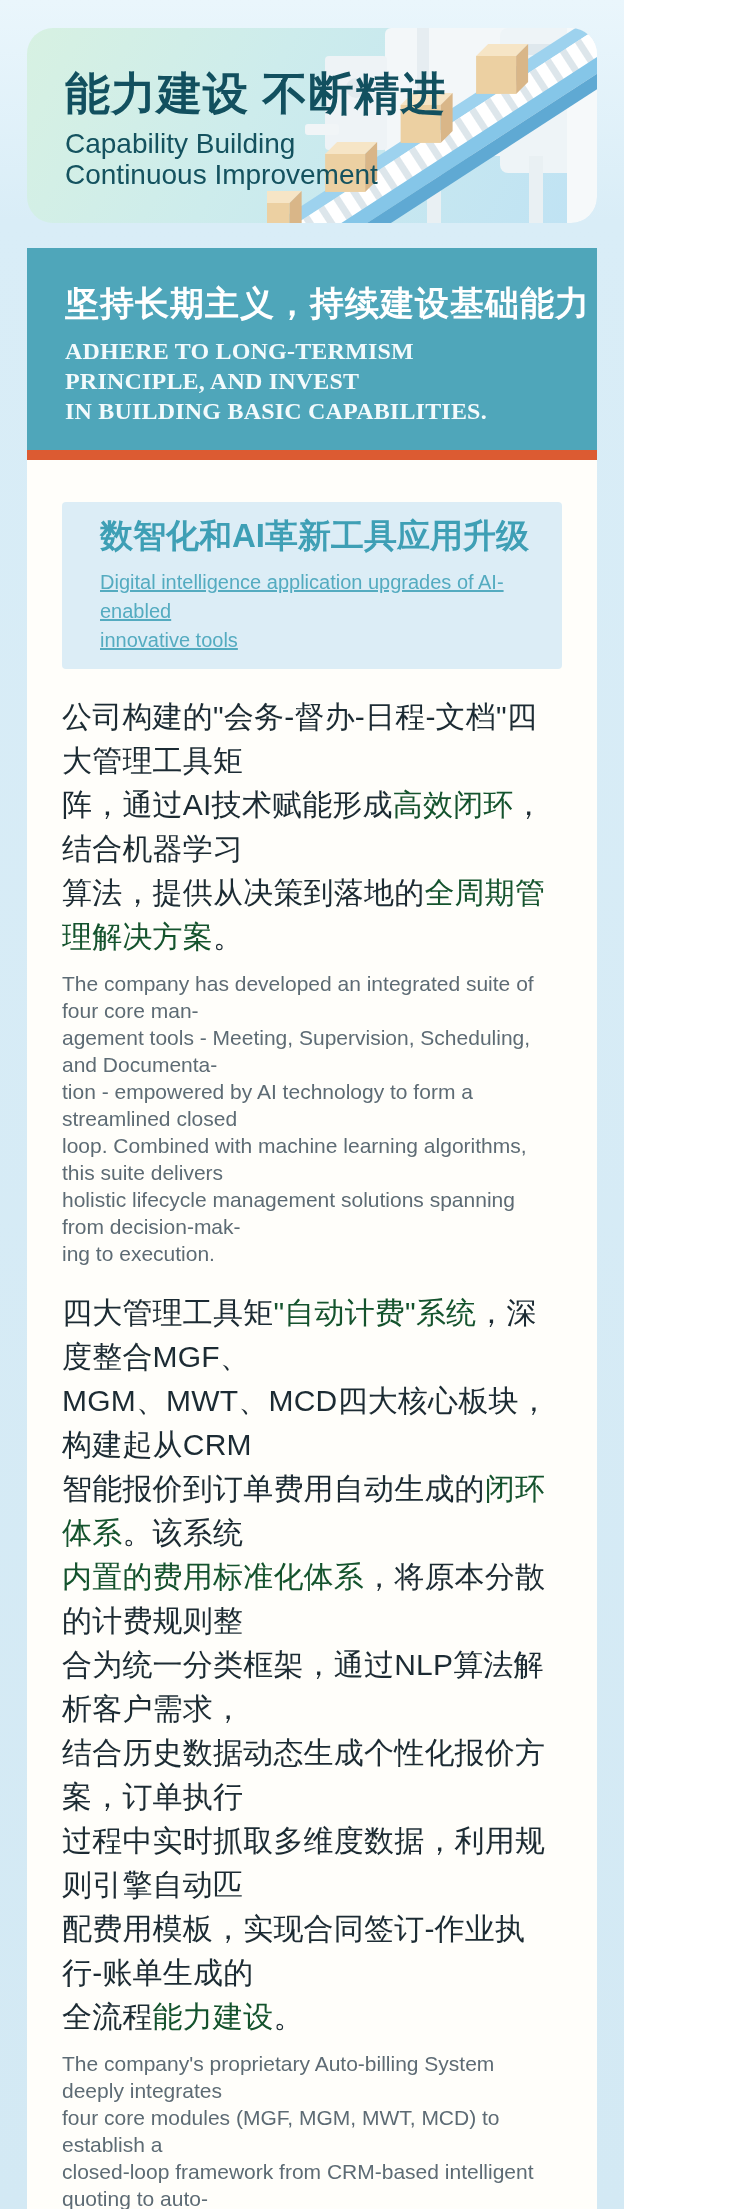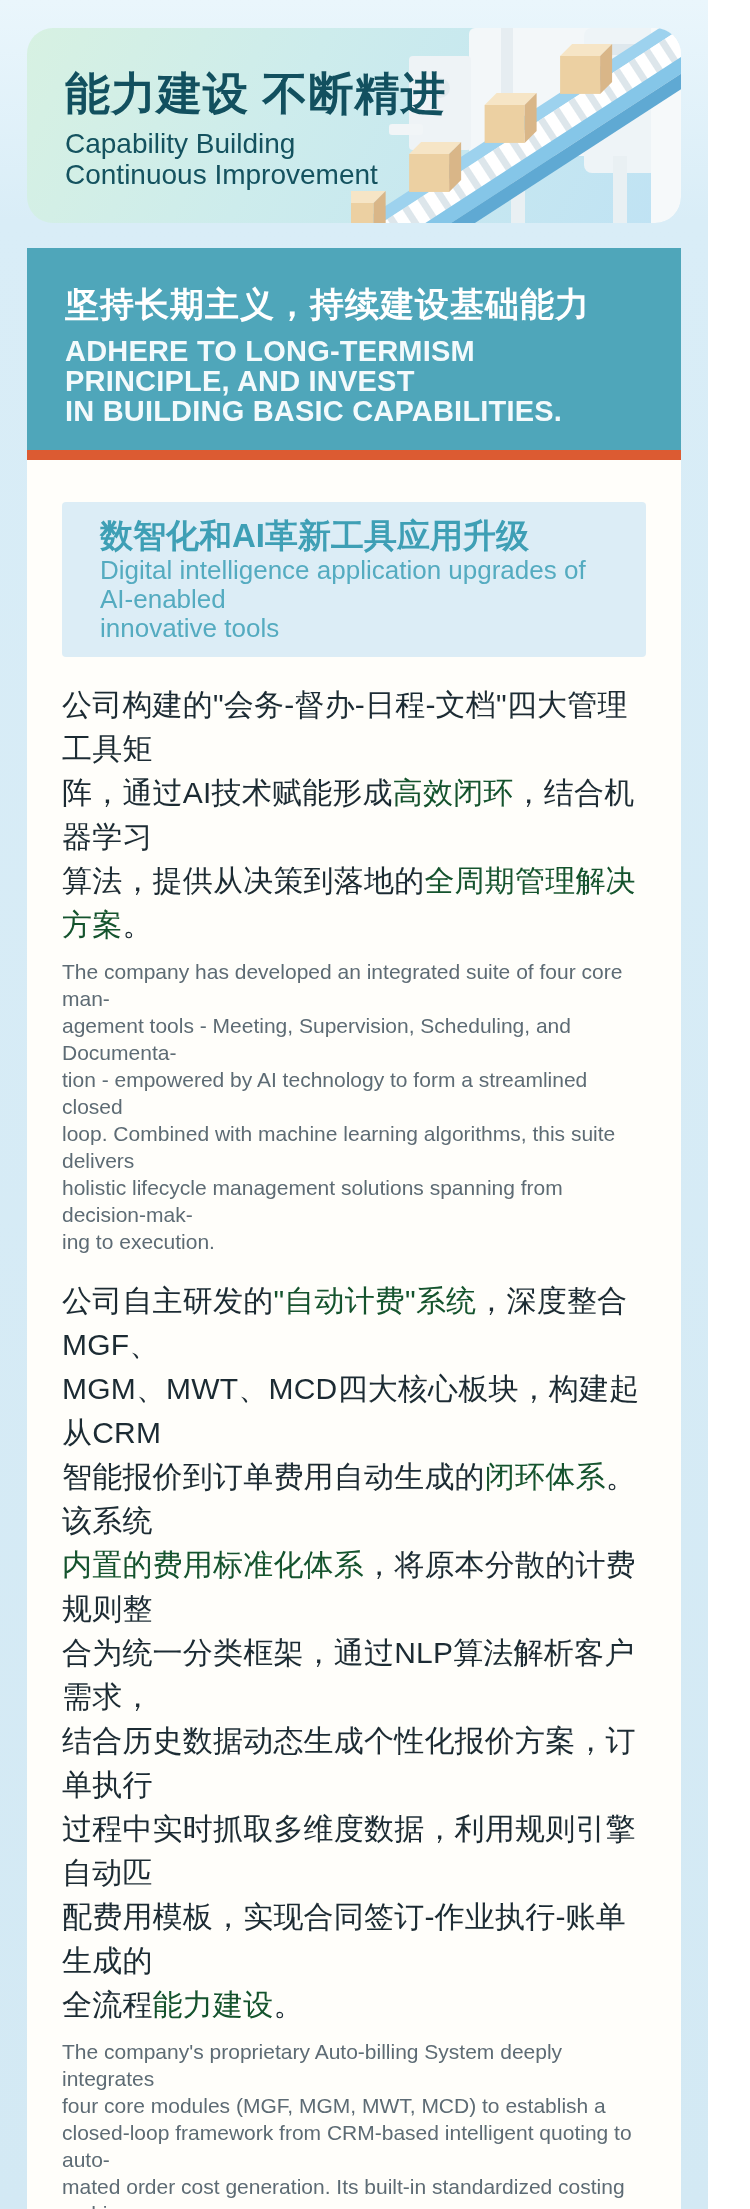--- a/index.html
+++ b/index.html
@@ -1,21 +1,21 @@
 <!DOCTYPE html>
 <html><head>
 <meta charset="utf-8">
 <style>
   html,body { margin:0; padding:0; }
   body {
     width:750px; height:2209px; overflow:hidden;
     font-family:"Liberation Sans", sans-serif;
   }
   .page {
-    position:relative; width:708px; height:2209px; overflow:hidden;
+    position:relative; width:624px; height:2209px; overflow:hidden;
     background:linear-gradient(180deg,#eaf6fc 0%, #d9edf7 10%, #d3e9f4 100%);
   }
   
   .header-card {
     position:relative; margin:28px 27px 0 27px; height:195px;
     border-radius:26px; overflow:hidden;
     background:linear-gradient(118deg,#d7f1e2 0%, #cdecec 40%, #bfe2f4 100%);
   }
   .header-text { position:absolute; left:38px; top:40px; z-index:2; }
   .header-title {
@@ -24,45 +24,46 @@
   }
   .header-sub {
     margin-top:8px; font-size:28px; color:#14525f; line-height:31px;
     white-space:pre-line;
   }
   .illustration { position:absolute; right:0; top:0; width:330px; height:195px; }
   
   .banner {
     margin:25px 27px 0 27px; background:#4fa6ba;
     border-bottom:10px solid #dc5b32;
-    padding:34px 38px 24px 38px; box-sizing:content-box;
+    padding:34px 38px 24px 38px; box-sizing:content-box;font-family:Liberation Serif, serif;
   }
   .banner-title {
     font-size:34px; font-weight:bold; color:#ffffff; line-height:44px;
     letter-spacing:1px; white-space:nowrap;
   }
   .banner-sub {
-    margin-top:10px; font-size:29px; font-weight:bold; color:#f3fafc;
+    margin-top:10px; font-size:24px; font-weight:bold; color:#f3fafc;
     line-height:30px; white-space:pre-line; letter-spacing:0.2px;
   }
   
   .content-card {
     margin:0 27px; height:1779px; overflow:hidden; background:#fffefa;
     padding:42px 35px 0 35px; box-sizing:border-box;
   }
   .section-box {
     background:#dcedf6; padding:14px 38px; border-radius:4px;
   }
   .section-title {
     font-size:33px; font-weight:bold; color:#3e9fb5; line-height:40px;
     white-space:nowrap;
   }
   .section-sub {
-    margin-top:0; font-size:26px; color:#54abc0; line-height:29px;
+    margin-top:12px; font-size:20px; color:#54abc0; line-height:29px;
     white-space:pre-line;
+    text-decoration:underline;
   }
   .para { margin-top:24px; }
   .para.first { margin-top:26px; }
   .zh {
     font-size:30px; color:#1c2b33; line-height:44px; font-weight:500;
     white-space:pre-line; letter-spacing:0.2px;
   }
   .zh .hl { color:#14532d; }
   .en {
     margin-top:11px; font-size:21px; color:#5d6b74; line-height:27px;
@@ -149,21 +150,21 @@
 算法，提供从决策到落地的</span><span class="hl">全周期管理解决方案</span><span>。</span></div>
       <div class="en">The company has developed an integrated suite of four core man-
 agement tools - Meeting, Supervision, Scheduling, and Documenta-
 tion - empowered by AI technology to form a streamlined closed
 loop. Combined with machine learning algorithms, this suite delivers
 holistic lifecycle management solutions spanning from decision-mak-
 ing to execution.</div>
     </div>
 
     <div class="para">
-      <div class="zh"><span>公司自主研发的</span><span class="hl">"自动计费"系统</span><span>，深度整合MGF、
+      <div class="zh"><span>四大管理工具矩</span><span class="hl">"自动计费"系统</span><span>，深度整合MGF、
 MGM、MWT、MCD四大核心板块，构建起从CRM
 智能报价到订单费用自动生成的</span><span class="hl">闭环体系</span><span>。该系统
 </span><span class="hl">内置的费用标准化体系</span><span>，将原本分散的计费规则整
 合为统一分类框架，通过NLP算法解析客户需求，
 结合历史数据动态生成个性化报价方案，订单执行
 过程中实时抓取多维度数据，利用规则引擎自动匹
 配费用模板，实现合同签订-作业执行-账单生成的
 全流程</span><span class="hl">能力建设</span><span>。</span></div>
       <div class="en">The company's proprietary Auto-billing System deeply integrates
 four core modules (MGF, MGM, MWT, MCD) to establish a

